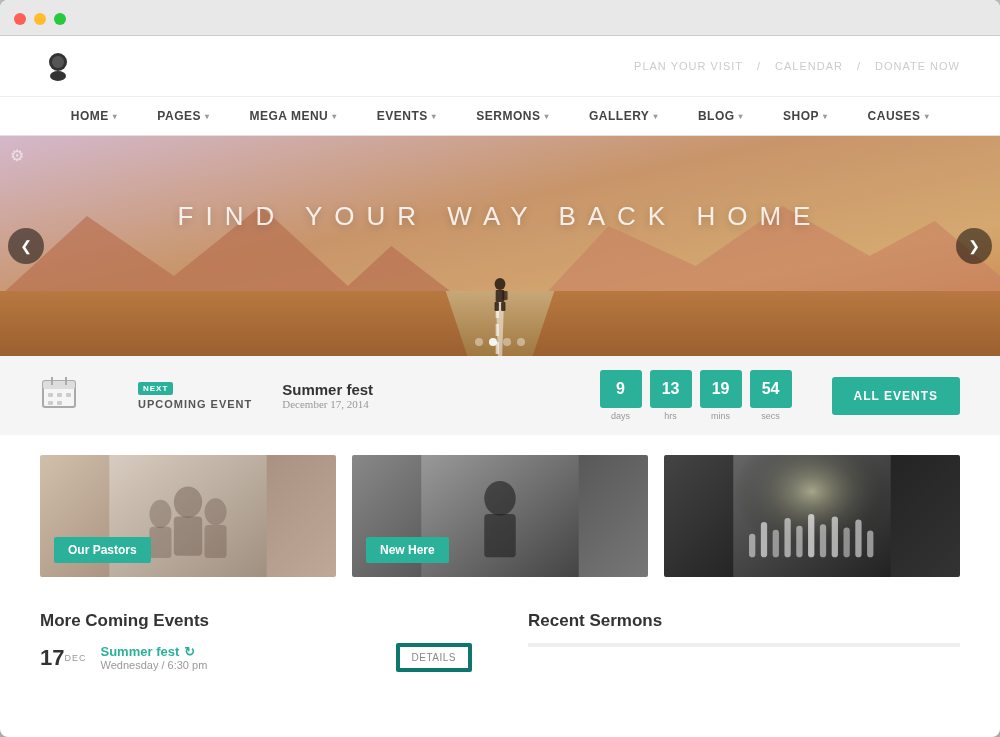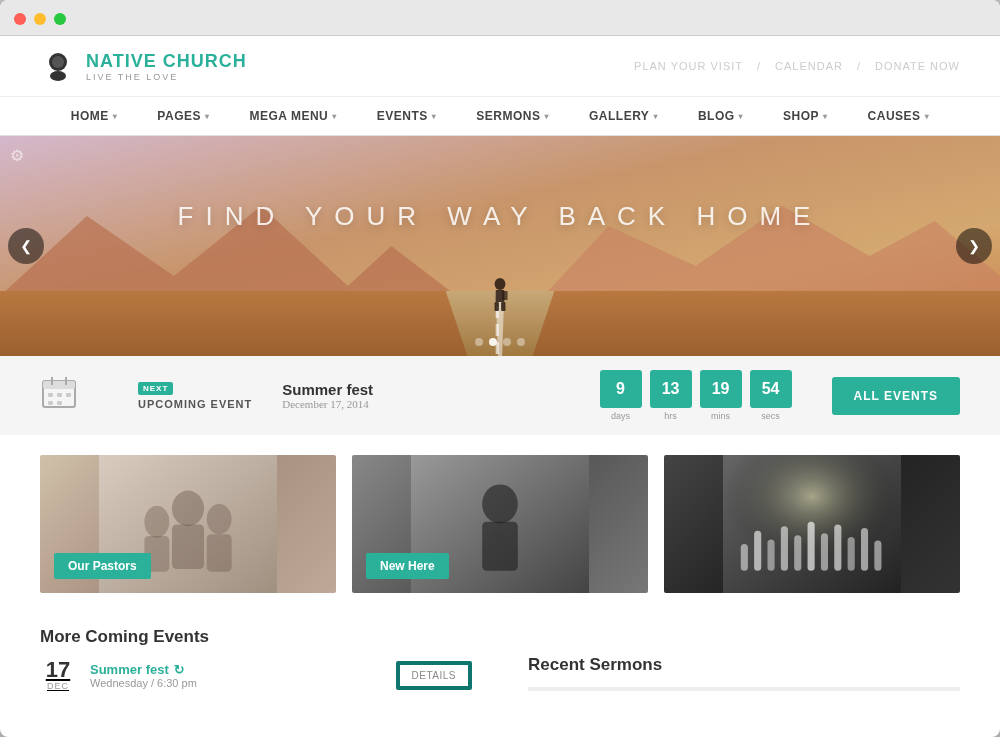--- a/index.html
+++ b/index.html
@@ -271,66 +271,64 @@
       margin-left: 20px;
     }
     
     .cards-section {
       padding: 20px 40px;
       display: flex;
       gap: 16px;
     }
     .card {
       flex: 1;
-      height: 138px;
+      height: 122px;
       position: relative;
       overflow: hidden;
       border-radius: 2px;
     }
     .card-label {
       position: absolute;
       bottom: 14px;
       left: 14px;
       background: #2bb09a;
       color: #fff;
       font-size: 12px;
       font-weight: 700;
       padding: 6px 14px;
       border-radius: 2px;
     }
     
     .bottom-section {
       padding: 14px 40px 0;
       display: flex;
       gap: 56px;
-      align-items: flex-end;
     }
     .bottom-left {
       flex: 1;
     }
     .bottom-right {
       flex: 1;
     }
     .section-title {
       font-size: 17px;
       font-weight: 700;
       color: #333;
       margin-bottom: 12px;
     }
     .event-row {
       display: flex;
       align-items: center;
       gap: 14px;
     }
     .event-date-box {
       display: flex;
-      flex-direction: column;
+      flex-direction: row;
       align-items: center;
       min-width: 36px;
-      text-decoration: underline;
     }
     .event-date-num {
       font-size: 22px;
       font-weight: 700;
       color: #333;
       line-height: 1;
     }
     .event-date-month {
       font-size: 9px;
       color: #999;
@@ -381,26 +379,20 @@
 
   <div class="browser-content">
 
     <div class="site-header">
       <div class="logo-area">
         <svg class="logo-icon" viewBox="0 0 36 36">
           <circle cx="18" cy="14" r="9" fill="#333"></circle>
           <circle cx="18" cy="14" r="6" fill="#555"></circle>
           <ellipse cx="18" cy="28" rx="8" ry="5" fill="#333"></ellipse>
         </svg>
-        <div class="logo-text">
-          <div class="logo-main">
-            <span>NATIVE</span><span style="color:#2bb09a"> CHURCH</span>
-          </div>
-          <div class="logo-sub">LIVE THE LOVE</div>
-        </div>
       </div>
       <div class="header-links">
         <span style="cursor:pointer">PLAN YOUR VISIT</span>
         <span>/</span>
         <span style="cursor:pointer">CALENDAR</span>
         <span>/</span>
         <span style="cursor:pointer">DONATE NOW</span>
       </div>
     </div>
 

